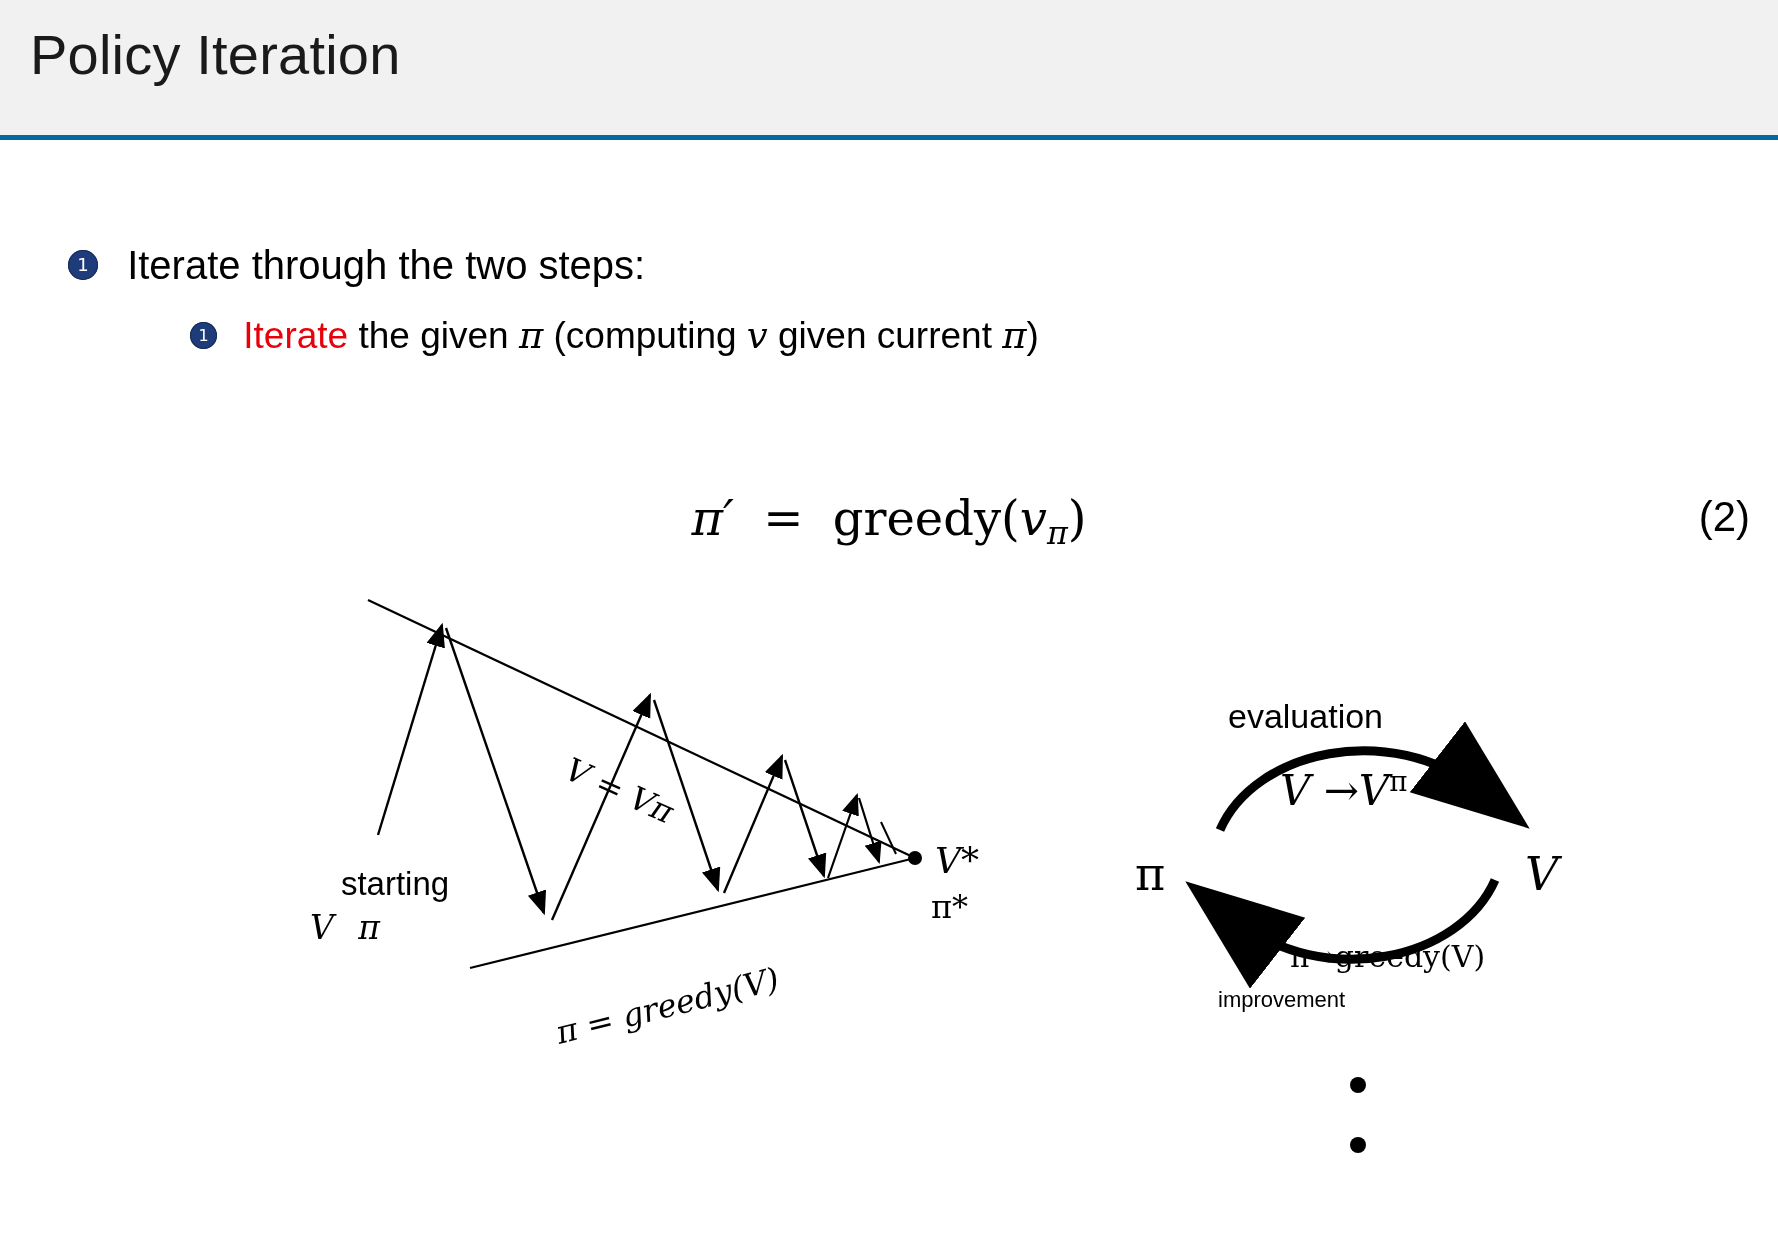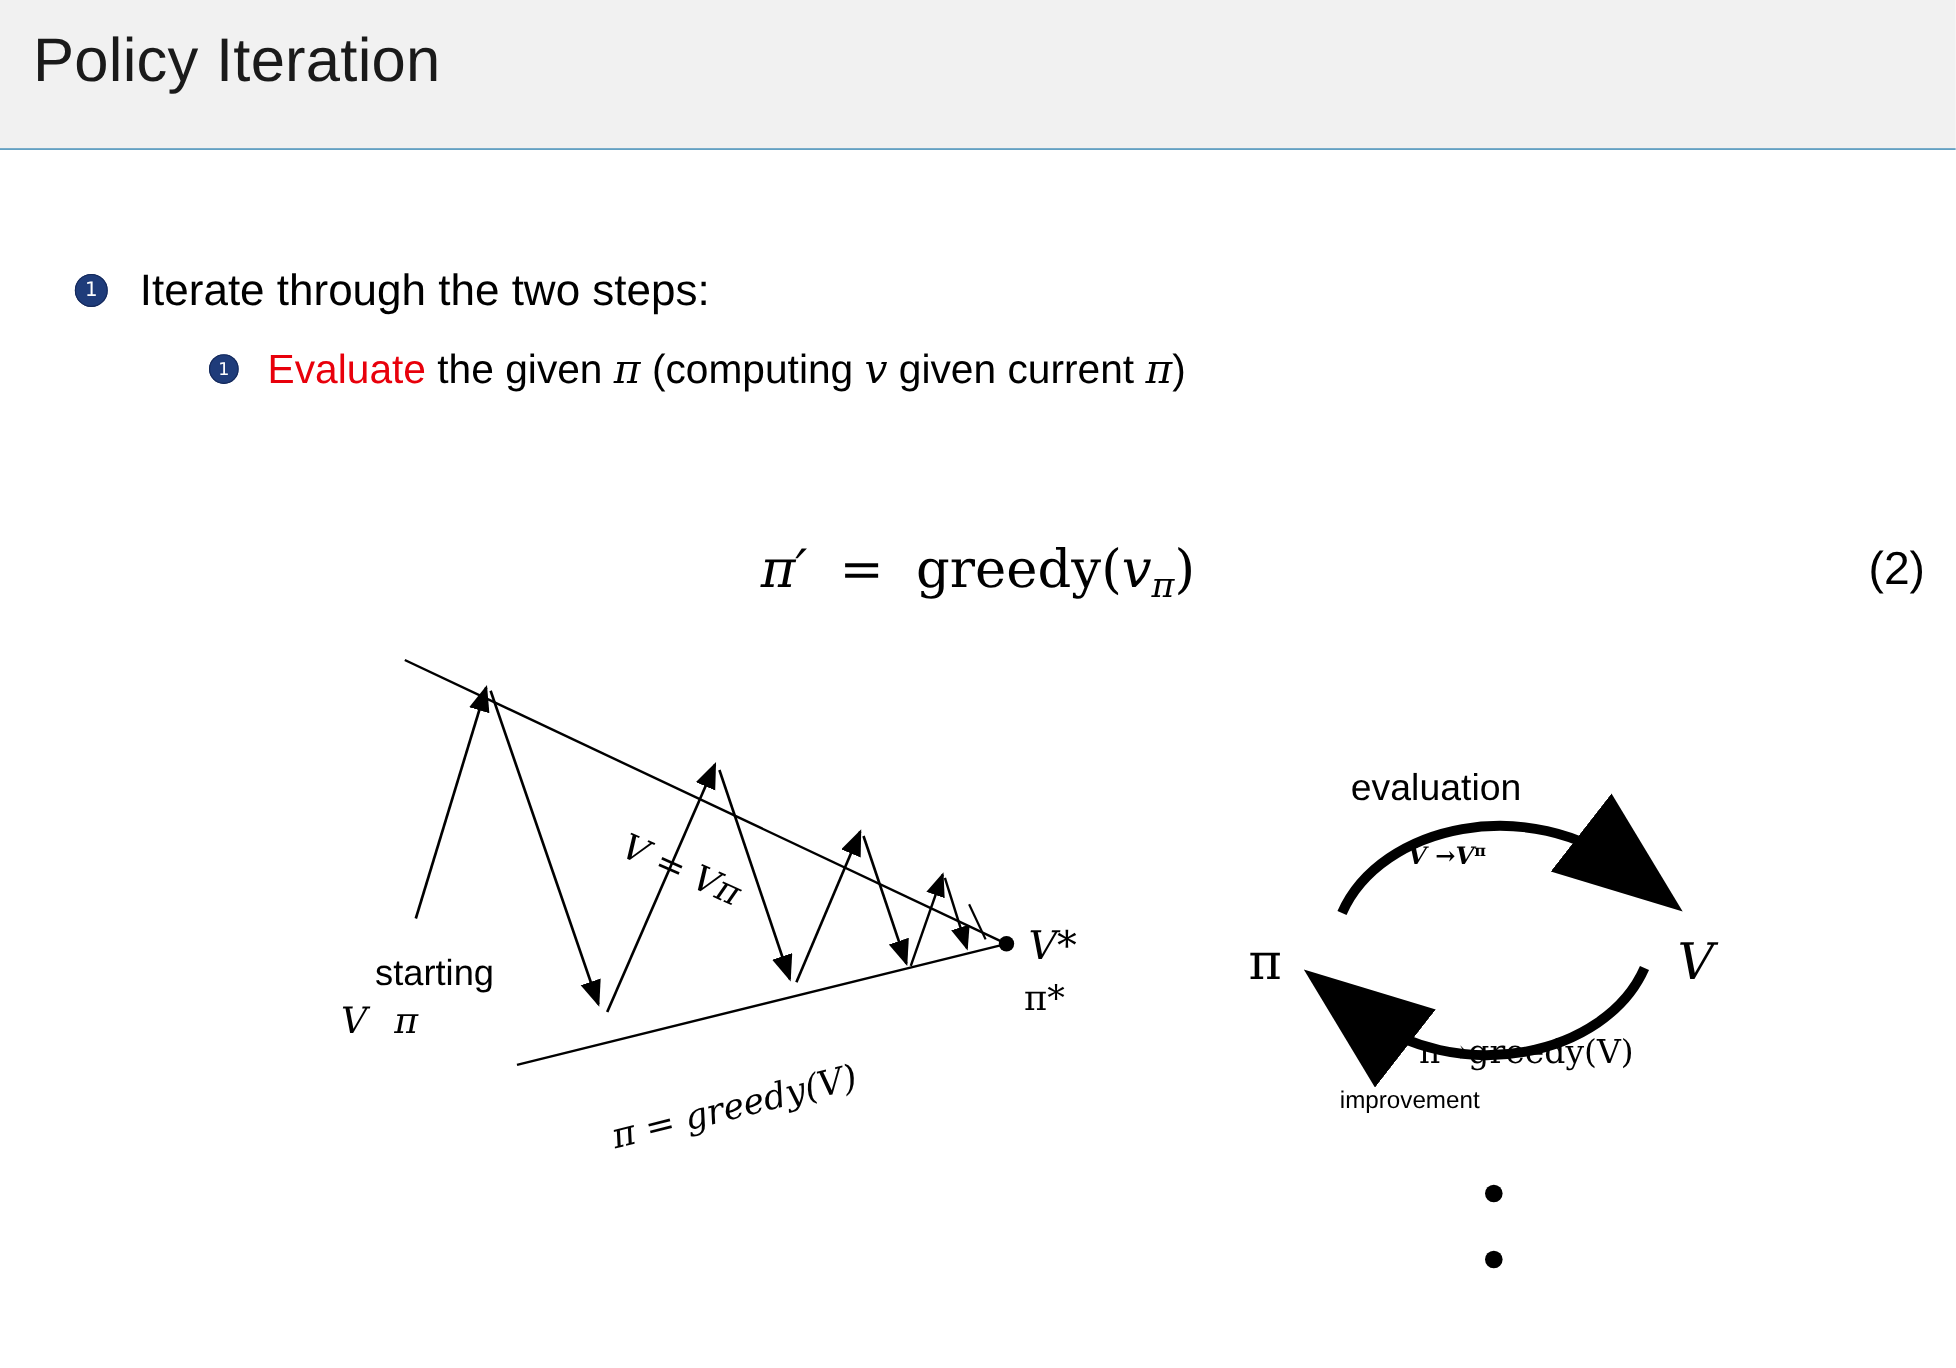--- a/index.html
+++ b/index.html
@@ -16,21 +16,21 @@
     overflow: hidden;
   }
 
   
   #title-bar {
     position: absolute;
     left: 0; top: 0;
     width: 1778px;
     height: 135px;
     background: #f1f1f1;
-    border-bottom: 1px solid #0369a1;
+    border-bottom: 5px solid #0369a1;
   }
   #title-text {
     position: absolute;
     left: 30px;
     top: 22px;
     font-size: 56px;
     font-weight: 400;
     letter-spacing: 0.2px;
     color: #1a1a1a;
     white-space: nowrap;
@@ -133,21 +133,21 @@
 
 <div id="content">
 
   <div id="item-1">
     <span class="num-badge">1</span>
     <span class="txt">Iterate through the two steps:</span>
   </div>
 
   <div class="sub-item" id="item-1a">
     <span class="num-badge">1</span>
-    <span class="txt"><span class="kw">Evaluate</span><span> the given </span><span class="mvar">π</span><span> (computing </span><span class="mvar">v</span><span> given current </span><span class="mvar">π</span><span>)</span></span>
+    <span class="txt"><span class="kw">Iterate</span><span> the given </span><span class="mvar">π</span><span> (computing </span><span class="mvar">v</span><span> given current </span><span class="mvar">π</span><span>)</span></span>
   </div>
 
 
   <div id="equation">
     <span class="mvar">π′</span>
     <span style="margin:0 14px;">=</span>
     <span>greedy(</span><span class="mvar">v</span><span class="mvar sub">π</span><span>)</span>
   </div>
   <div id="eq-number">(2)</div>
 
@@ -204,21 +204,21 @@
       <path d="M70,255 C105,175 240,145 330,215" fill="none" stroke="#000" stroke-width="9" marker-end="url(#bigarrow)"></path>
 
       <path d="M345,305 C310,385 175,415 85,345" fill="none" stroke="#000" stroke-width="9" marker-end="url(#bigarrow)"></path>
 
       <circle cx="208" cy="510" r="8" fill="#000"></circle>
       <circle cx="208" cy="570" r="8" fill="#000"></circle>
     </svg>
 
     <div class="lbl" style="left:78px; top:122px; font-size:34px;">evaluation</div>
 
-    <div class="lbl" style="left:130px; top:190px; font-size:22px; font-family:'DejaVu Serif',serif; font-style:italic;font-weight:bold;">
+    <div class="lbl" style="left:130px; top:190px; font-size:42px; font-family:'DejaVu Serif',serif; font-style:italic;">
       <span>V →V</span><span class="sup" style="font-style:normal;">π</span>
     </div>
 
     <div class="lbl" style="left:-15px; top:272px; font-size:46px; font-family:'DejaVu Serif',serif;">π</div>
 
     <div class="lbl" style="left:375px; top:272px; font-size:46px; font-family:'DejaVu Serif',serif; font-style:italic;">V</div>
 
     <div class="lbl" style="left:140px; top:364px; font-size:30px; font-family:'DejaVu Serif',serif;">π→greedy(V)</div>
 
     <div class="lbl" style="left:68px; top:412px; font-size:22px;">improvement</div>

